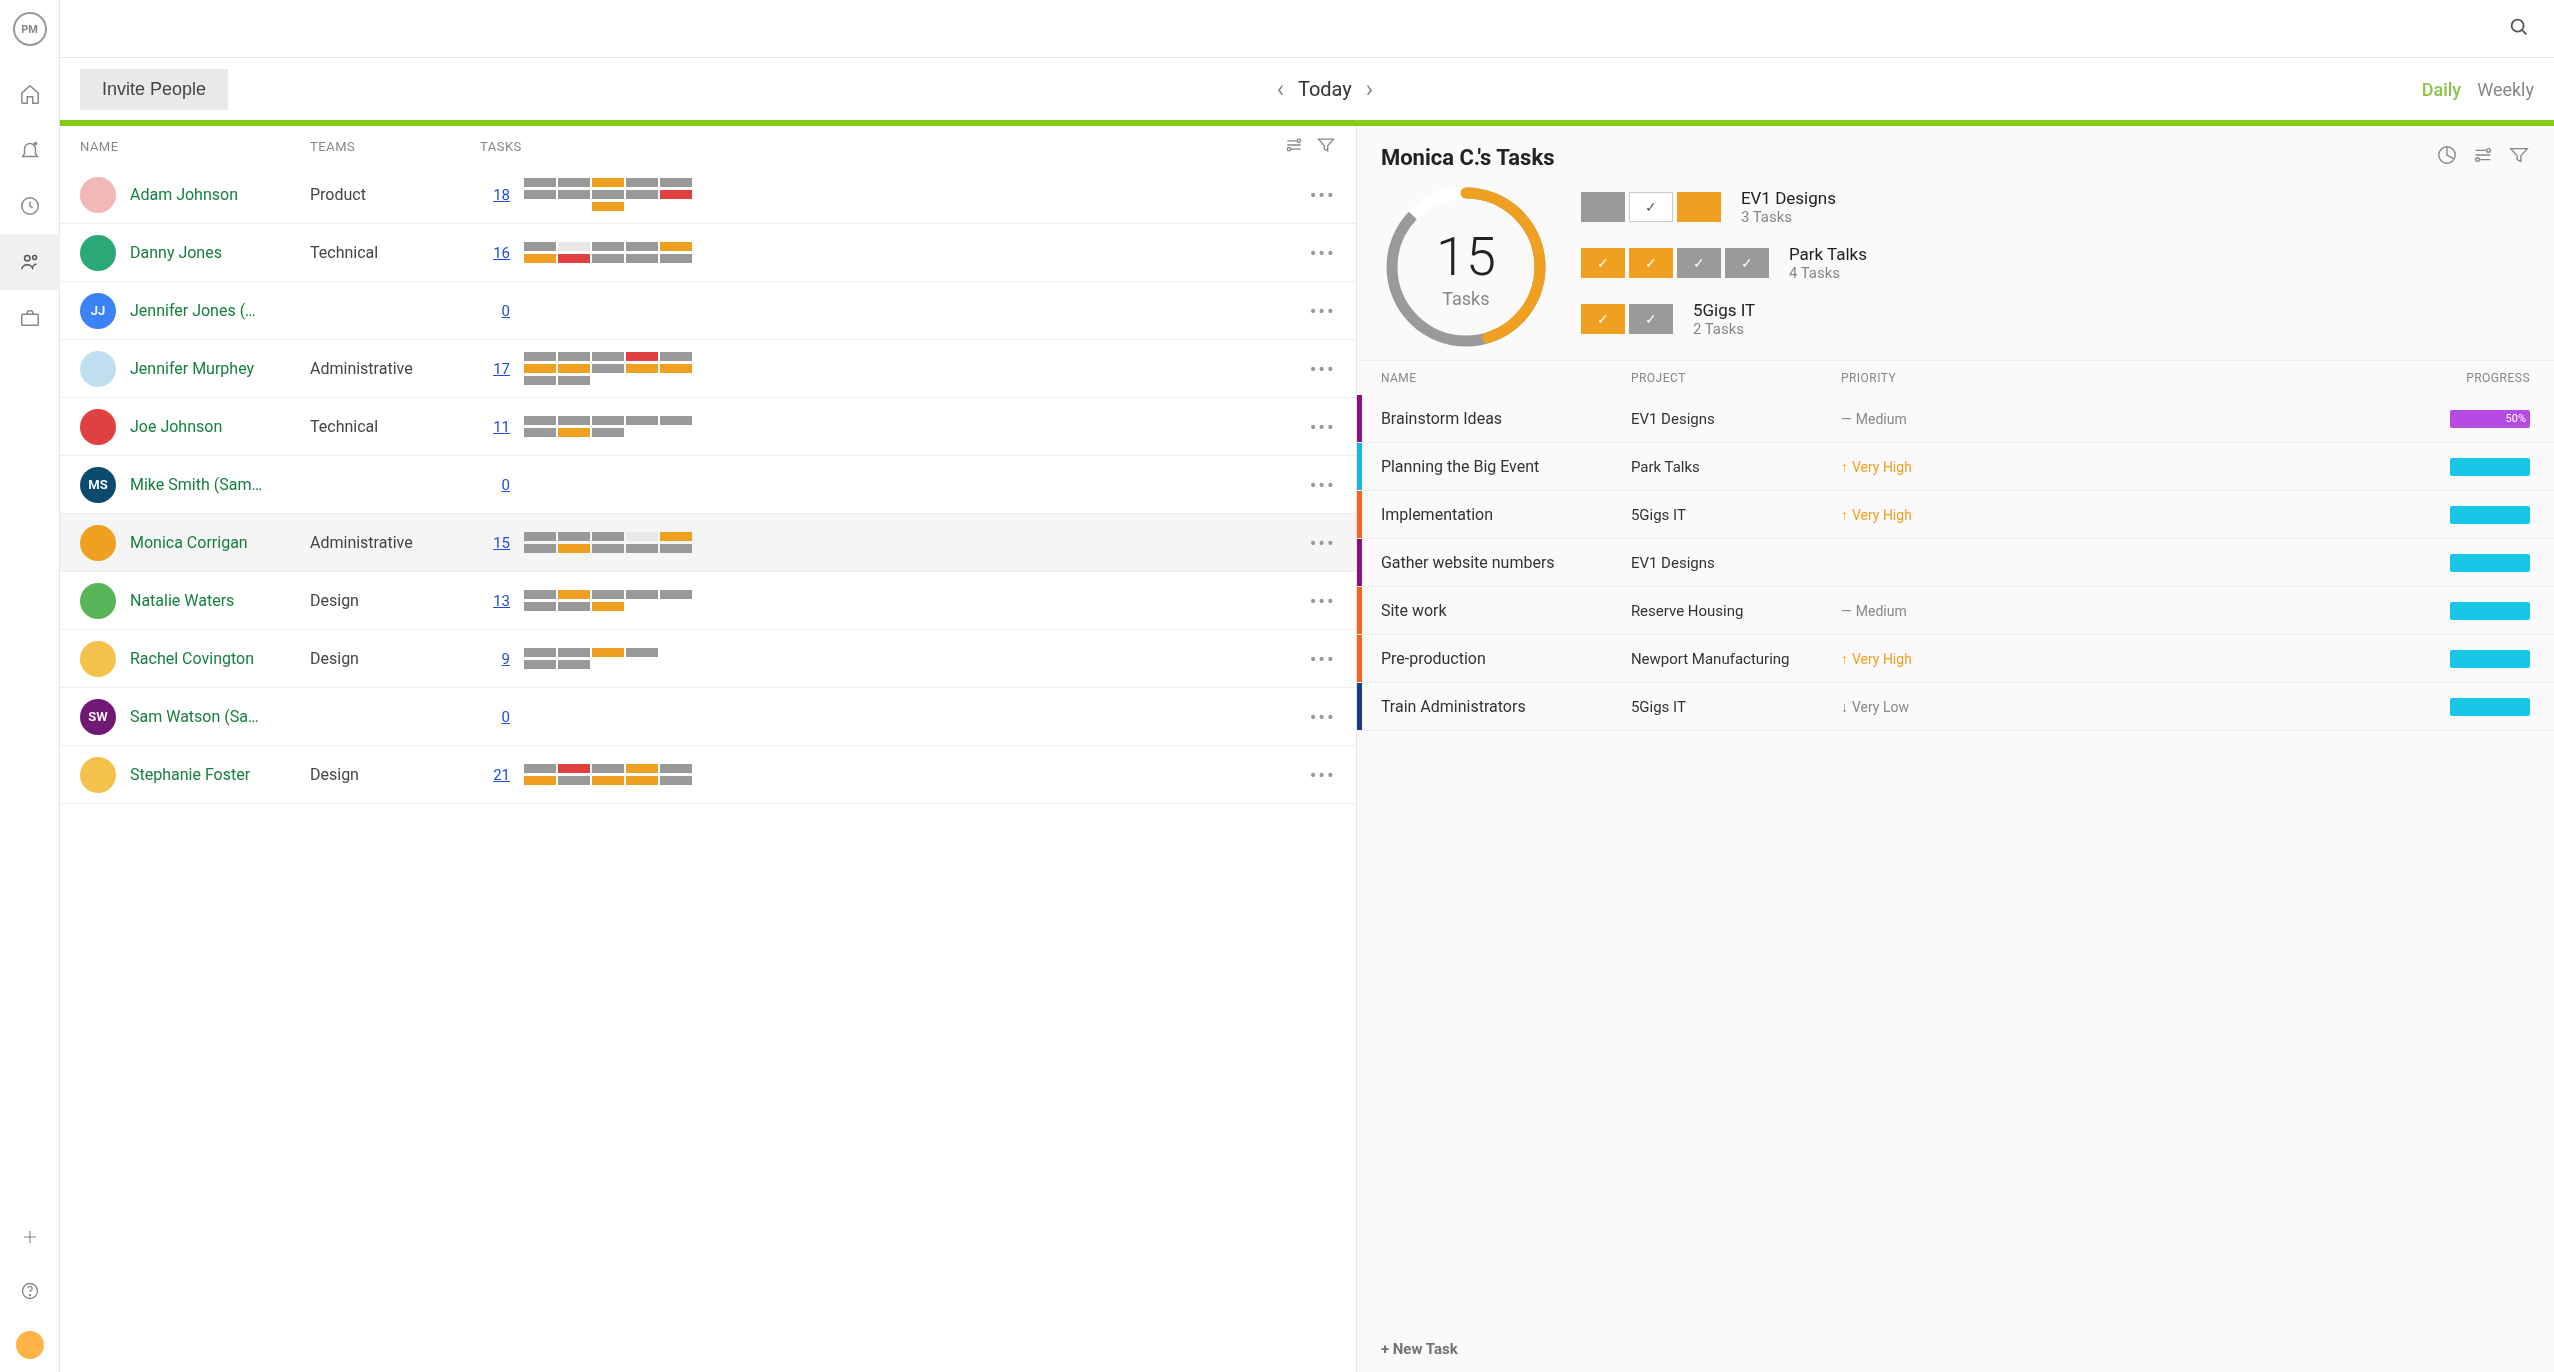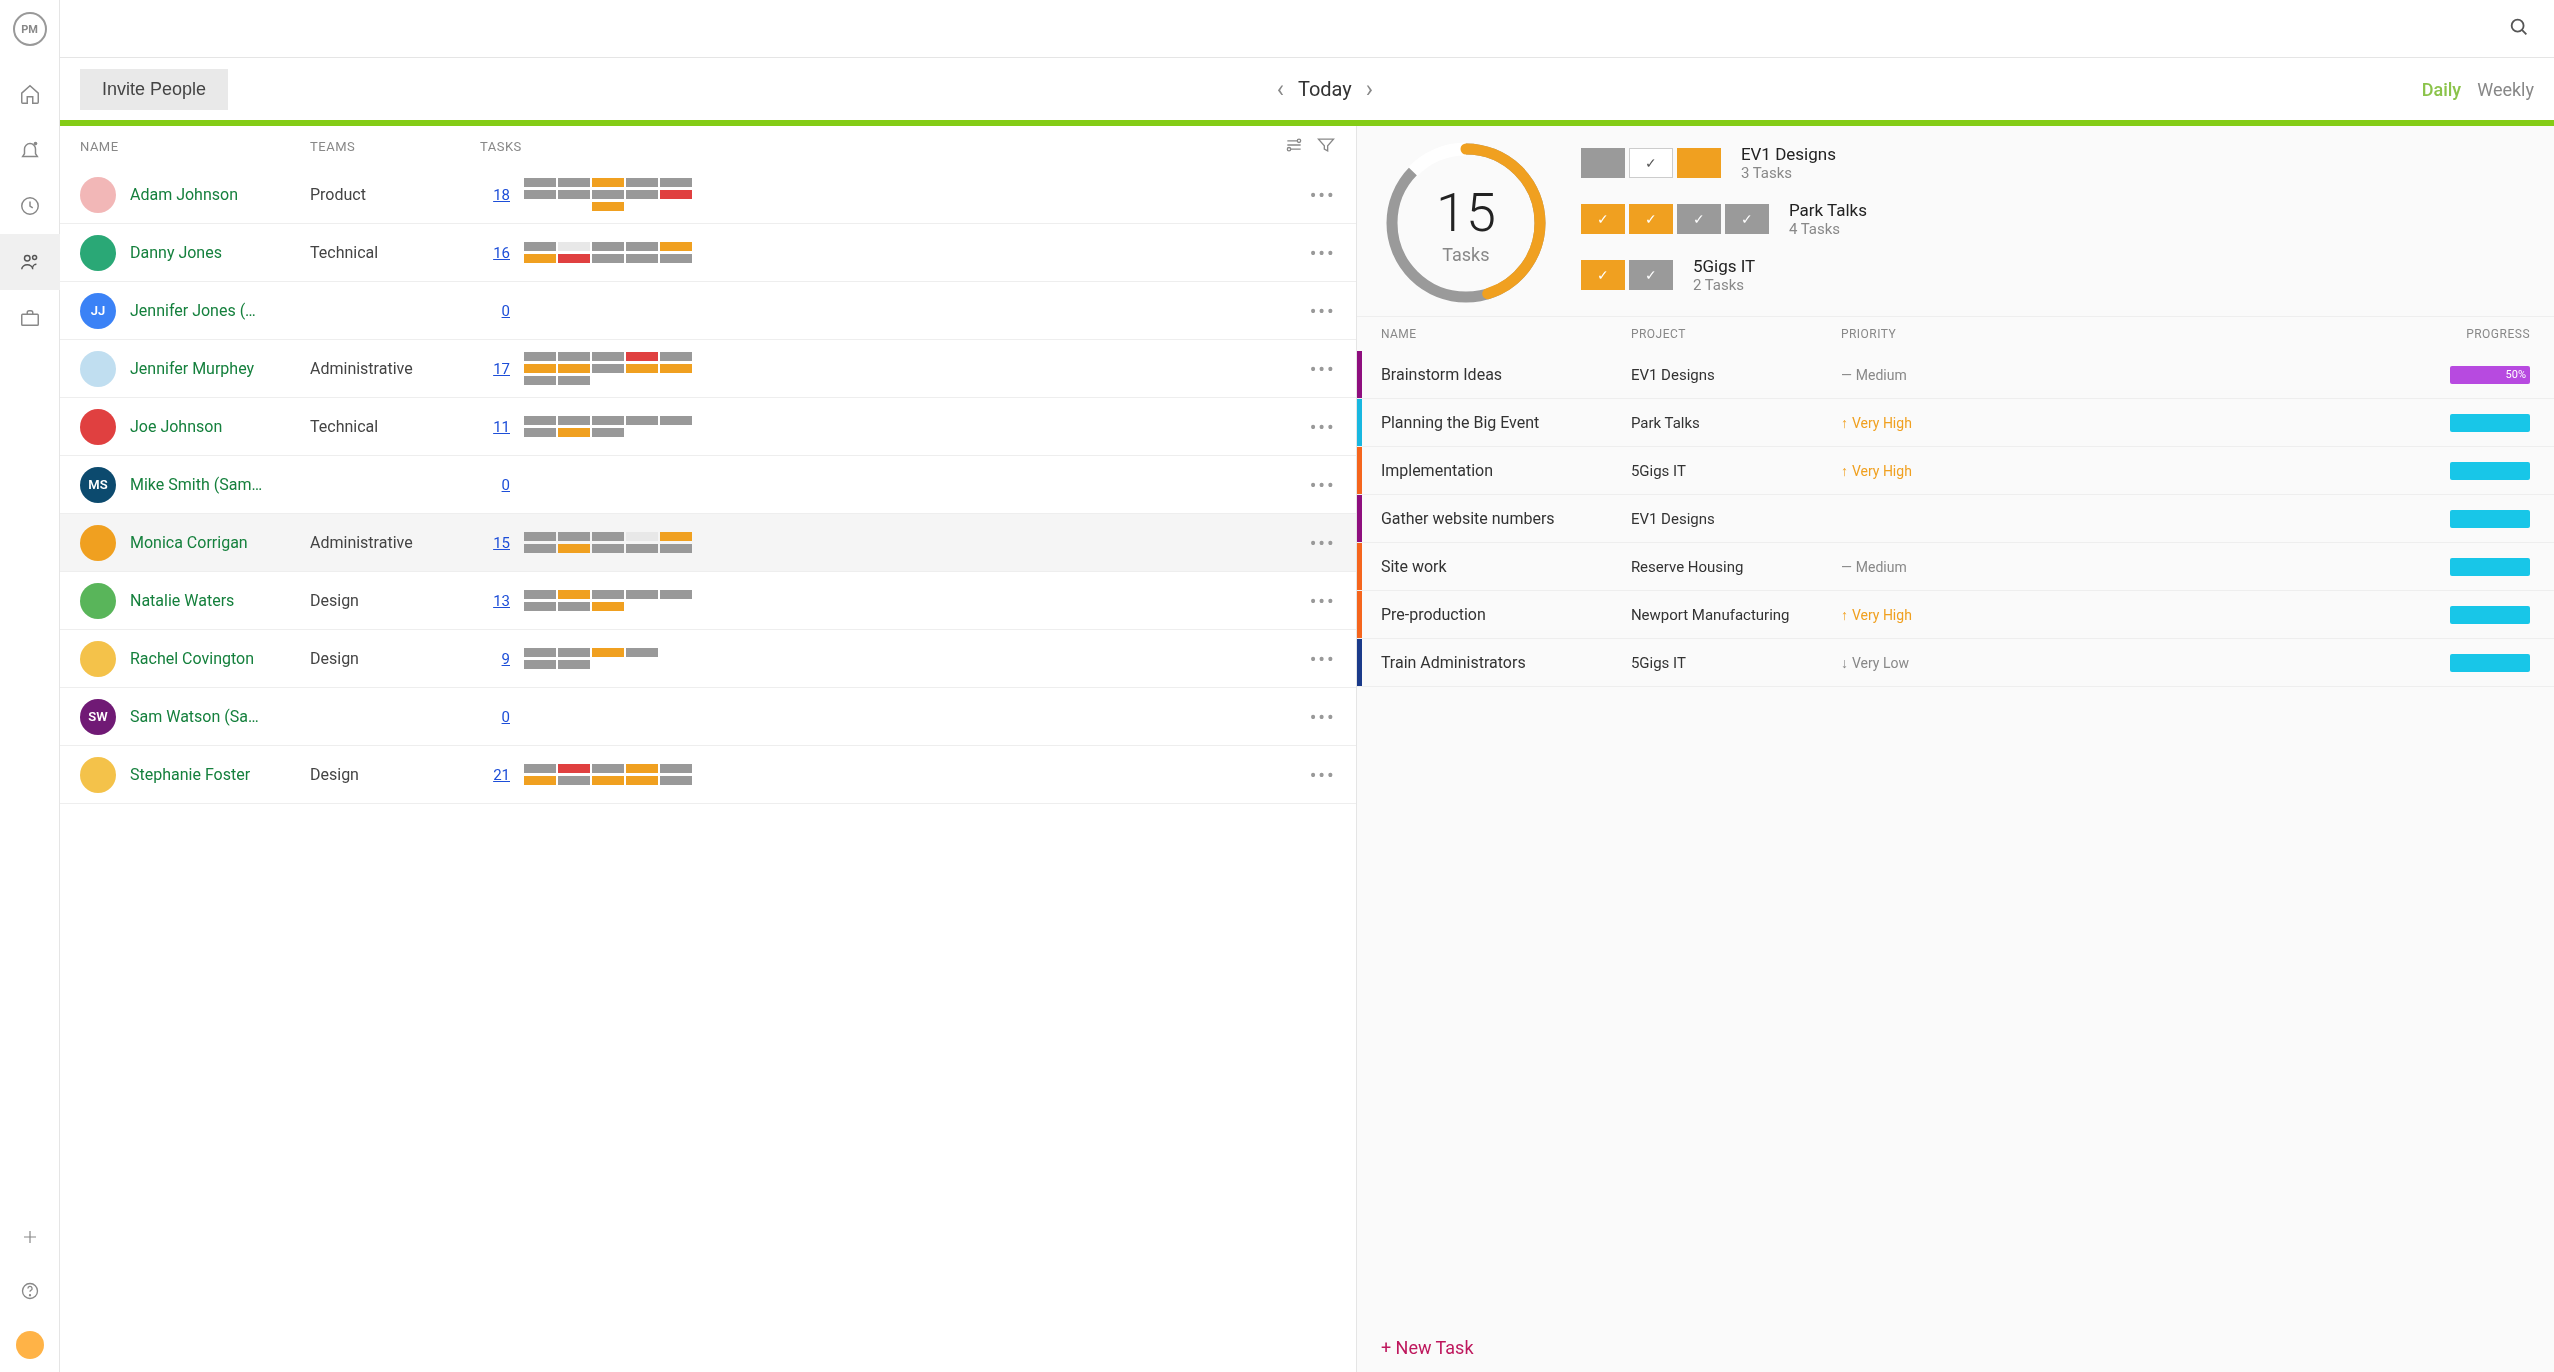--- a/index.html
+++ b/index.html
@@ -78,21 +78,21 @@
 .task-head .t-prog { flex:1; text-align:right; }
 
 .task-list { flex:1; overflow-y:auto; }
 .task-row { display:flex; align-items:center; height: 48px; padding-right: 24px; border-bottom:1px solid #eee; cursor:pointer;justify-content:space-between; }
 .task-row .accent { width: 5px; height: 100%; margin-right: 19px; }
 .task-row .t-name { width: 250px; font-size: 16px; color:#333; }
 .task-row .t-proj { width: 210px; font-size: 15px; color:#333; }
 .task-row .t-prio { width: 110px; font-size: 14px; display:flex; align-items:center; gap:4px; }
 .task-row .t-prog { flex:1; display:flex; justify-content:flex-end; }
 .progress-bar { width: 80px; height: 18px; position:relative; color:#fff; font-size:11px; display:flex; align-items:center; justify-content:flex-end; padding-right:4px; border-radius:2px; }
-.new-task { padding: 14px 24px; color:#be185d; font-size:18px; cursor:pointer; }
+.new-task { padding: 14px 24px; color:#737373; font-size:15px; cursor:pointer;font-weight:bold; }
 .check { font-size: 14px; }
 </style>
 </head>
 <body>
 
 <div class="app">
   <div class="sidebar">
     <div class="logo">PM</div>
     <div class="nav-item">
       <svg width="22" height="22" viewBox="0 0 24 24" fill="none" stroke="currentColor" stroke-width="1.6">
@@ -407,20 +407,42 @@
                   <div class="cell o"></div>
                   <div class="cell g"></div>
                 </div>
               </div>
               <div class="pmore">•••</div>
             </div>
           </div>
       </div>
 
       <div class="right-pane">
+        <div class="detail-head">
+          <div class="detail-title">Monica C.'s Tasks</div>
+          <div class="spacer"></div>
+          <span class="icon-btn">
+            <svg width="22" height="22" viewBox="0 0 24 24" fill="none" stroke="currentColor" stroke-width="1.5">
+                <circle cx="12" cy="12" r="9"></circle>
+                <path d="M12 3v9l7 4"></path>
+              </svg>
+          </span>
+          <span class="icon-btn">
+            <svg width="22" height="22" viewBox="0 0 24 24" fill="none" stroke="currentColor" stroke-width="1.5">
+                <path d="M4 7h12M4 12h16M8 17h12"></path>
+                <circle cx="18" cy="7" r="2"></circle>
+                <circle cx="6" cy="17" r="2"></circle>
+              </svg>
+          </span>
+          <span class="icon-btn">
+            <svg width="22" height="22" viewBox="0 0 24 24" fill="none" stroke="currentColor" stroke-width="1.5">
+                <path d="M3 5h18l-7 8v6l-4-2v-4z"></path>
+              </svg>
+          </span>
+        </div>
 
         <div class="summary">
           <div class="ring-wrap">
             <svg width="170" height="170" viewBox="0 0 170 170">
               <circle cx="85" cy="85" r="74" fill="none" stroke="#9a9a9a" stroke-width="11"></circle>
               <circle cx="85" cy="85" r="74" fill="none" stroke="#fff" stroke-width="13" stroke-dasharray="60 465" stroke-dashoffset="-405" transform="rotate(-90 85 85)"></circle>
               <circle cx="85" cy="85" r="74" fill="none" stroke="#f0a020" stroke-width="11" stroke-dasharray="210 465" transform="rotate(-90 85 85)" stroke-linecap="round"></circle>
             </svg>
             <div class="center-txt">
               <div class="num">15</div>

